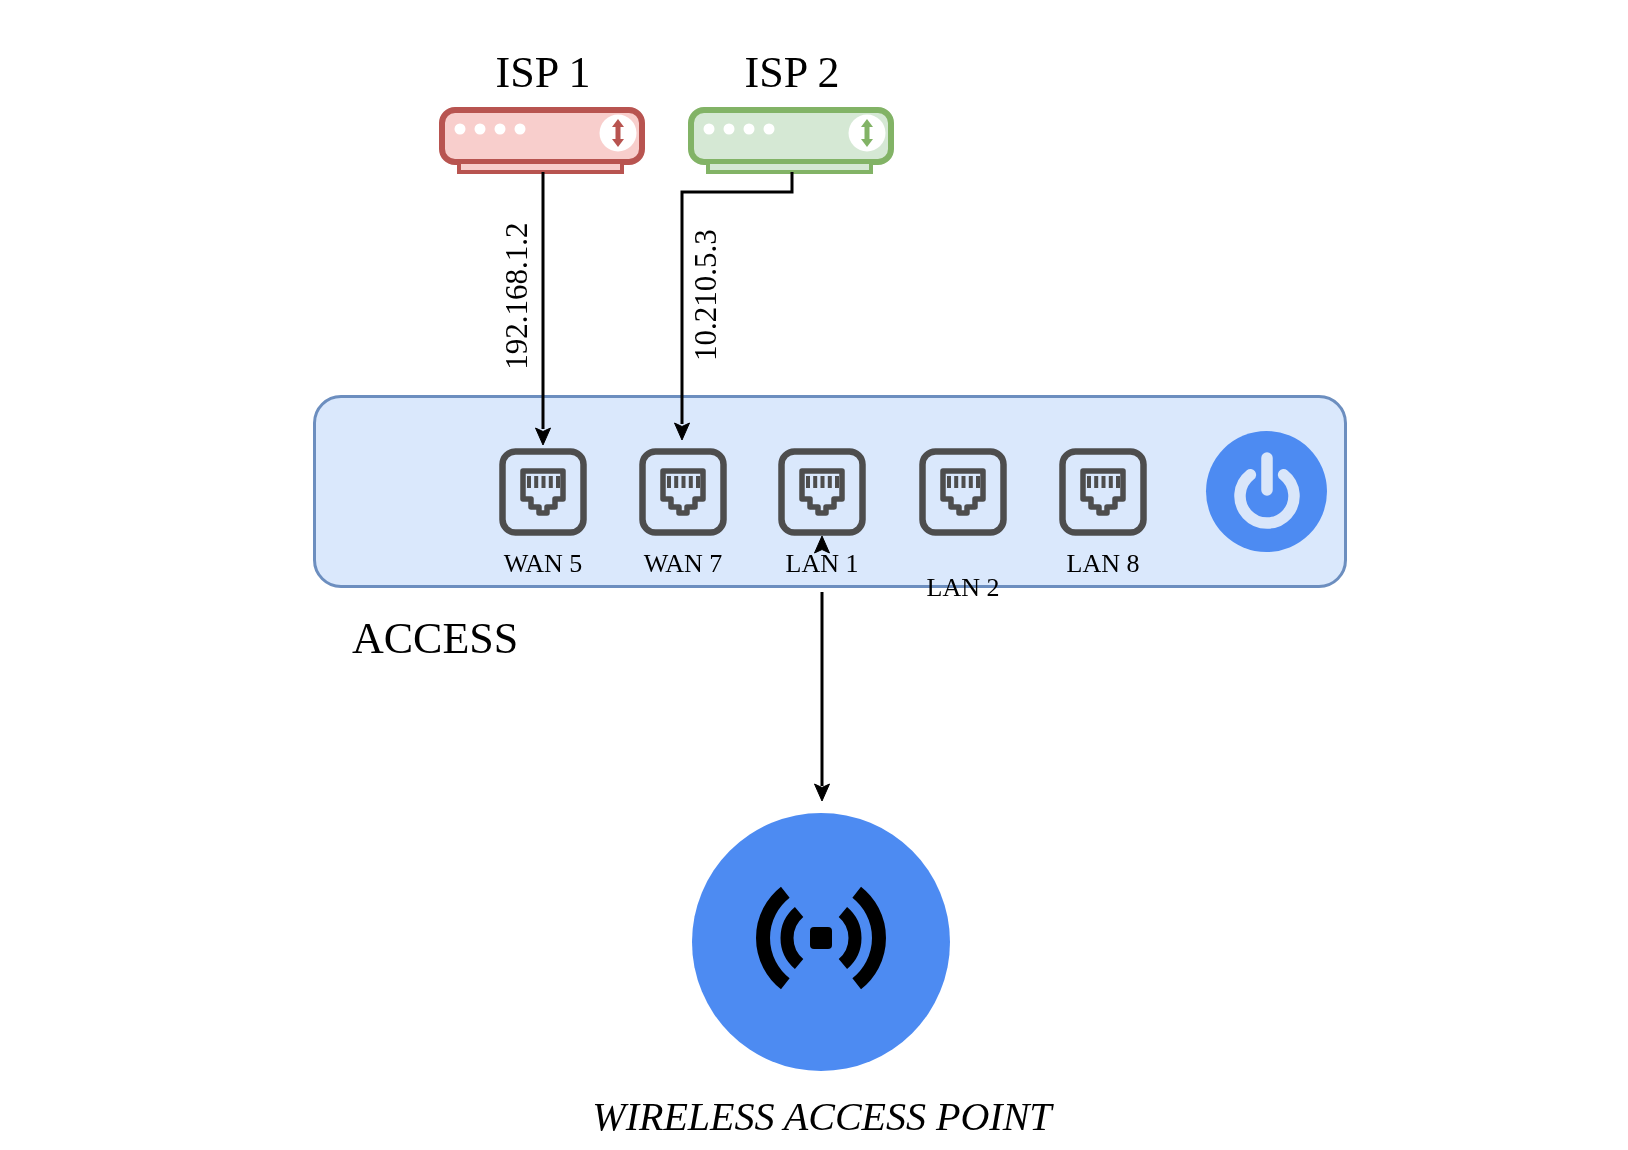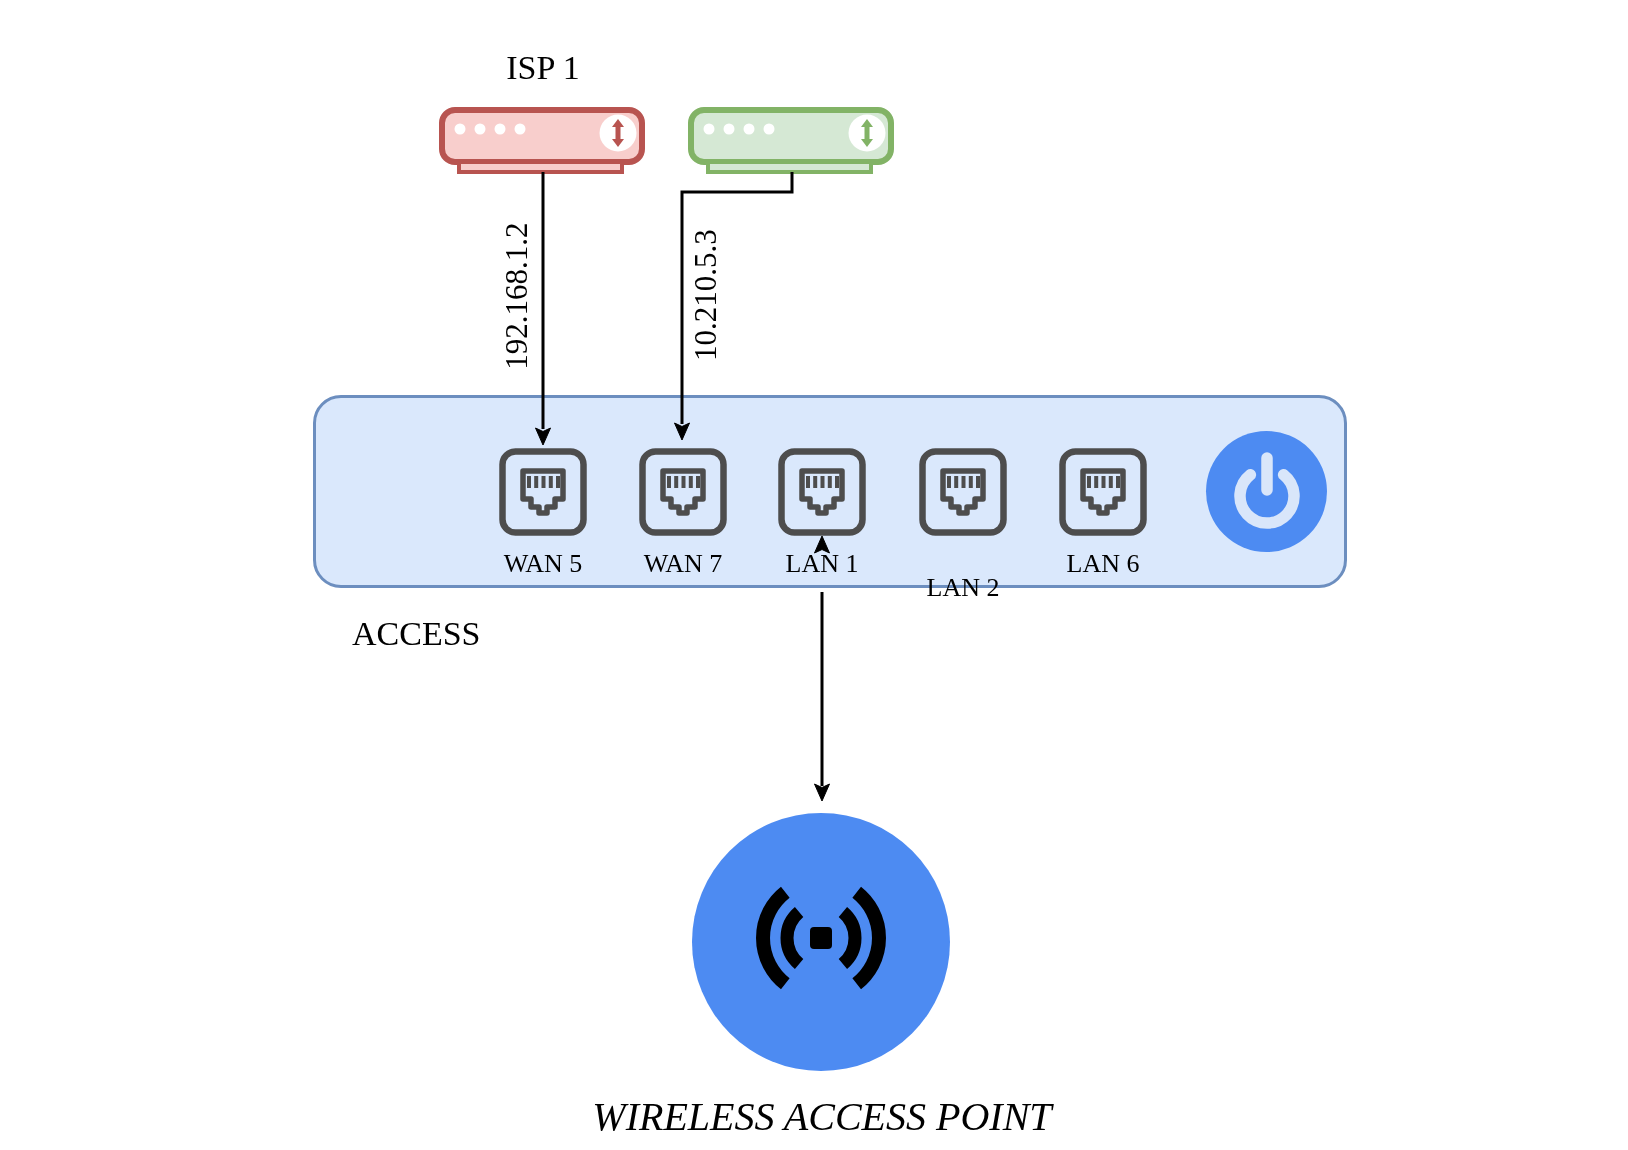--- a/index.html
+++ b/index.html
@@ -12,21 +12,21 @@
     --wap-fill:#4d8bf2; --wap-glyph:#000000;
   }
   html,body{margin:0;padding:0;background:#fff;}
   .canvas{
     position:relative;width:1628px;height:1150px;overflow:hidden;
     background:var(--canvas-bg);color:var(--text-color);
     font-family:"Liberation Serif","DejaVu Serif",serif;
   }
   .abs{position:absolute;}
   .label{position:absolute;text-align:center;white-space:nowrap;line-height:1.15;}
-  .node-label{font-size:34px;}
+  .node-label{font-size:44px;}
   .port-label{font-size:26px;z-index:4;}
   .edge-label{font-size:31px;}
   .rot{transform:translate(-50%,-50%) rotate(-90deg);transform-origin:center center;}
   
   .router-box{
     left:313px;top:395px;width:1034px;height:193px;z-index:1;
     background:var(--router-fill);border:3px solid var(--router-stroke);
     border-radius:28px;box-sizing:border-box;
   }
   .port{position:absolute;top:447px;width:90px;height:90px;z-index:3;}
@@ -81,20 +81,21 @@
       </g>
       <g id="rj45">
         <rect class="rj45-outer" x="4.5" y="4.5" width="81" height="81" rx="13"></rect>
         <path class="rj45-jack" d="M25 24 H65 V52 H57 V60 H49 V66 H41 V60 H33 V52 H25 Z"></path>
         <path class="rj45-pins" d="M31 29 V41 M38.2 29 V41 M45.5 29 V41 M52.8 29 V41 M60 29 V41"></path>
       </g>
     </defs>
   </svg>
 
   <div class="label node-label" style="left:418px;top:48px;width:250px;">ISP 1</div>
+  <div class="label node-label" style="left:667px;top:48px;width:250px;">ISP 2</div>
 
   <svg class="abs isp1" style="left:438px;top:104px;" width="208" height="72" viewBox="0 0 208 72">
       <use href="#modem"></use>
     </svg>
   <svg class="abs isp2" style="left:687px;top:104px;" width="208" height="72" viewBox="0 0 208 72">
       <use href="#modem"></use>
     </svg>
 
   <svg class="abs edges" width="1628" height="1150" viewBox="0 0 1628 1150">
     <g>
@@ -140,21 +141,21 @@
   <div class="port" style="left:1058px;">
     <svg width="90" height="90" viewBox="0 0 90 90">
         <use href="#rj45"></use>
       </svg>
   </div>
 
   <div class="label port-label" style="left:473px;top:549px;width:140px;">WAN 5</div>
   <div class="label port-label" style="left:613px;top:549px;width:140px;">WAN 7</div>
   <div class="label port-label" style="left:752px;top:549px;width:140px;">LAN 1</div>
   <div class="label port-label" style="left:893px;top:549px;width:140px;margin-top:24px;">LAN 2</div>
-  <div class="label port-label" style="left:1033px;top:549px;width:140px;">LAN 6</div>
+  <div class="label port-label" style="left:1033px;top:549px;width:140px;">LAN 8</div>
 
   <div class="abs power-button">
     <svg width="120" height="120" viewBox="0 0 120 120">
       <path class="power-ring" d="M76.6 42.7 A27 27 0 1 1 43.4 42.7"></path>
       <path class="power-bar" d="M60 26 V58"></path>
     </svg>
   </div>
 
   <div class="label node-label" style="left:352px;top:614px;text-align:left;">ACCESS</div>
 

